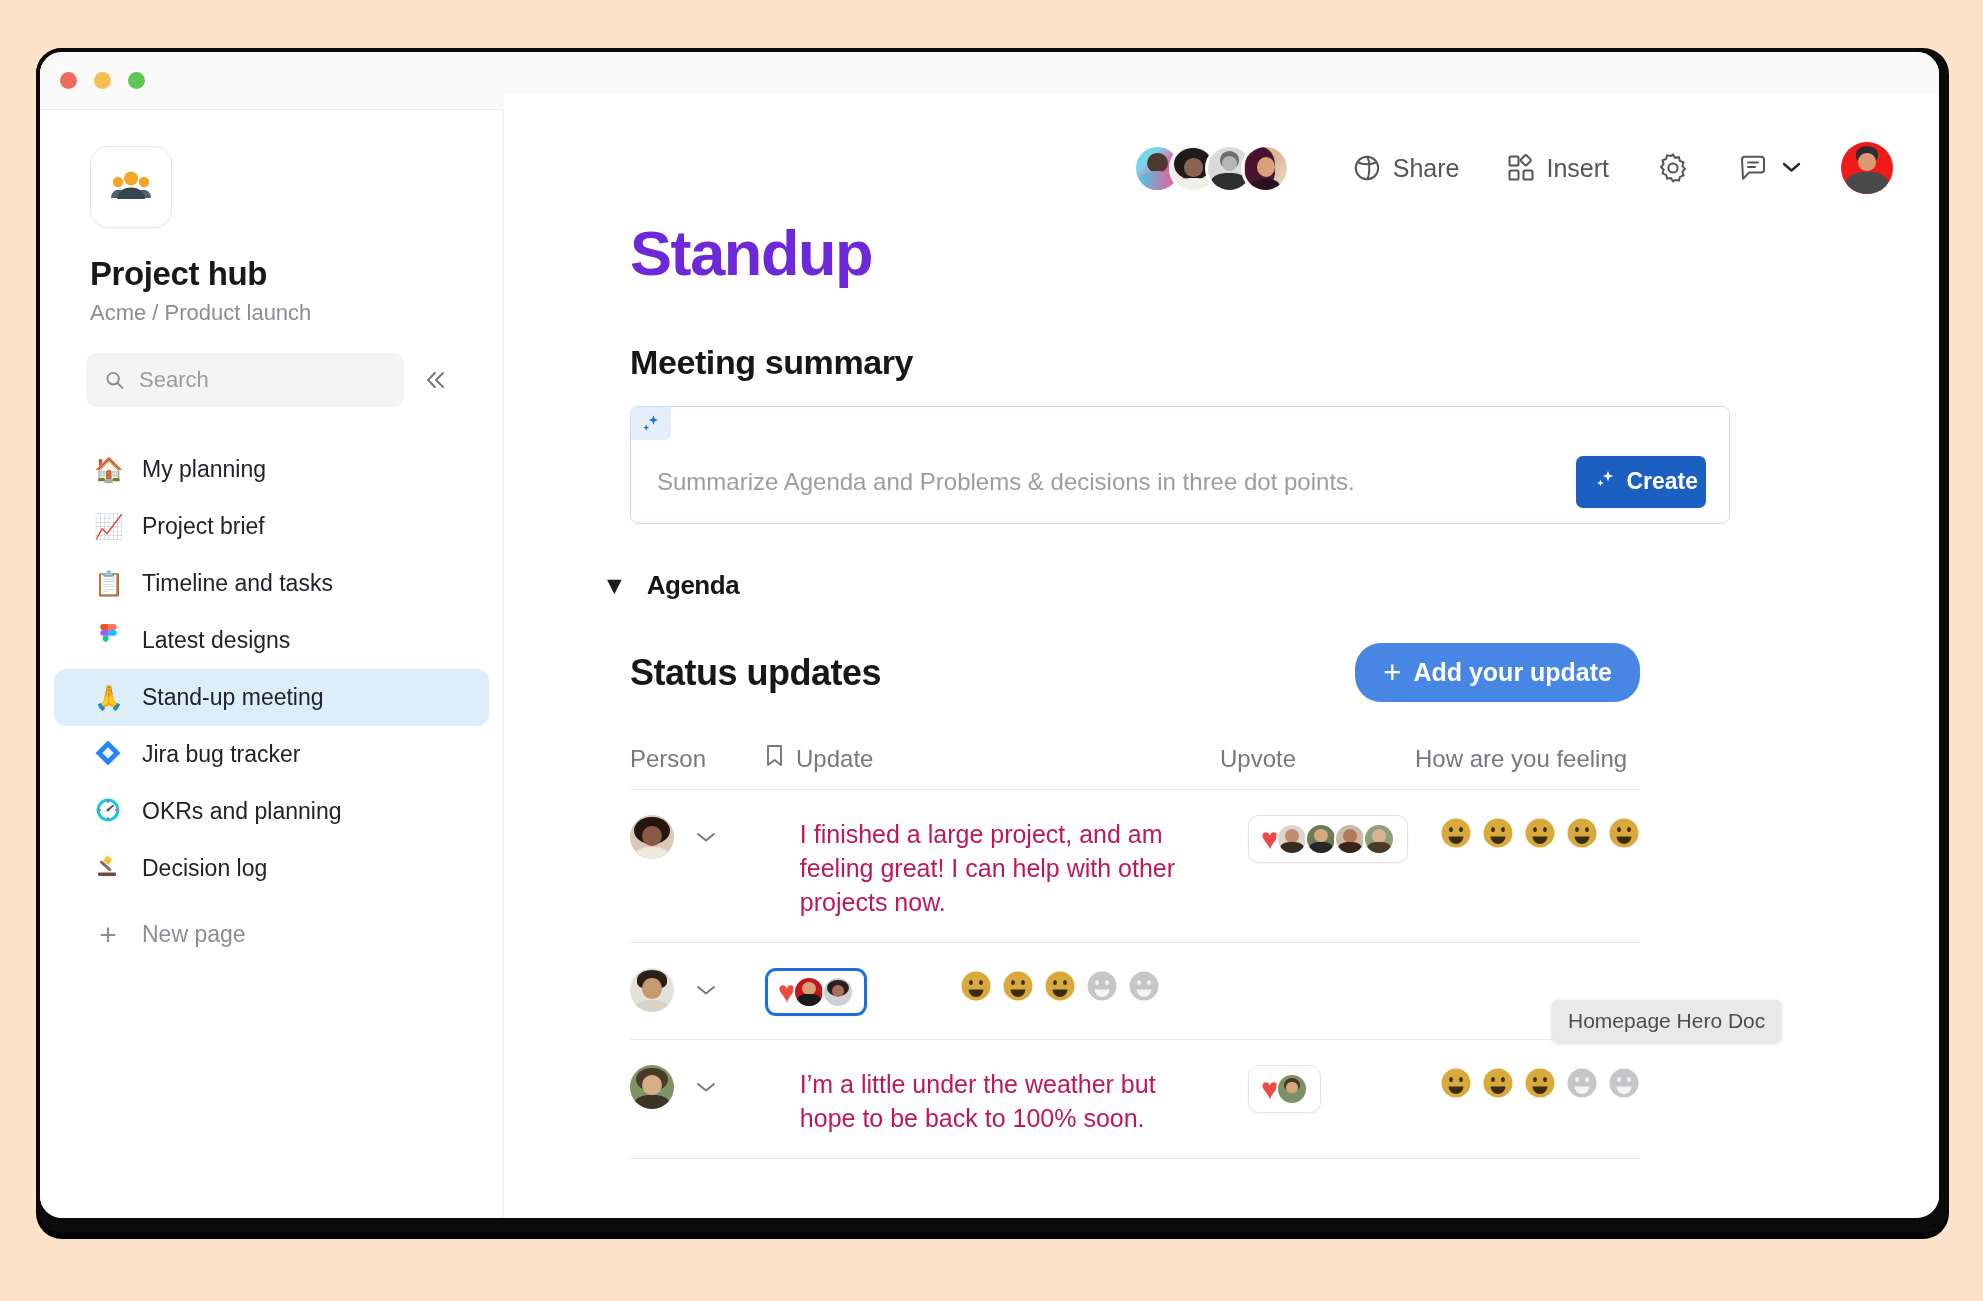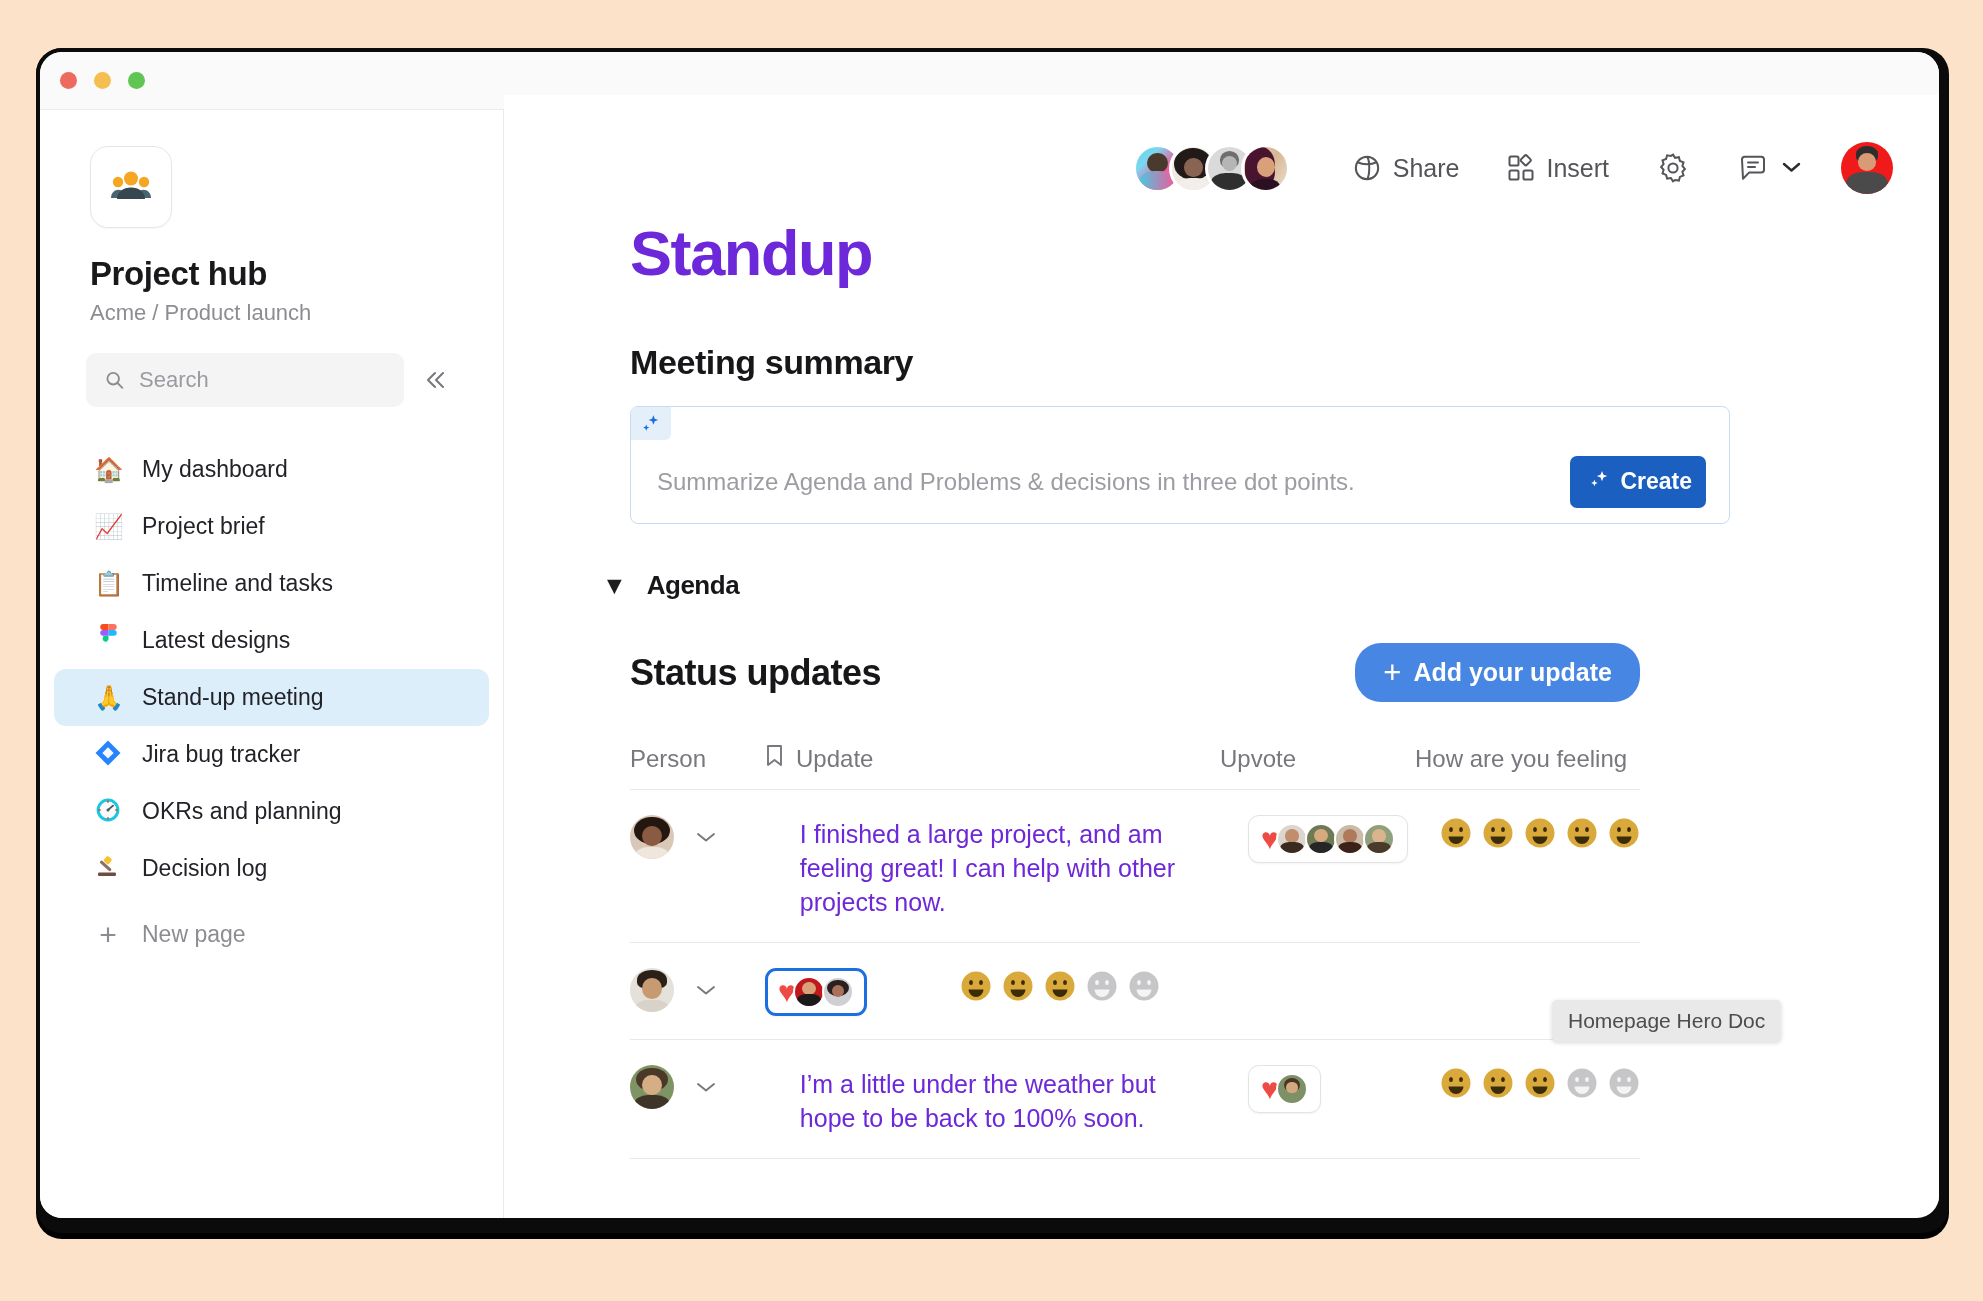--- a/index.html
+++ b/index.html
@@ -174,21 +174,21 @@
     position: absolute; left: 0; right: 0; top: 33px; bottom: 0;
     display: flex; align-items: center; justify-content: space-between;
     padding: 0 23px 0 26px;
   }
   .ai-placeholder { font-size: 24px; color: #9C9CA2; }
   .btn-create {
     display: flex; align-items: center; gap: 10px;
     background: #1B5FC1; color: #fff;
     border: none; border-radius: 7px; cursor: pointer;
     font-family: inherit; font-size: 23px; font-weight: 600;
-    padding: 12px 14px 12px 18px;
+    padding: 12px 8px 12px 18px;
   }
 
   .section-head {
     display: flex; align-items: center; gap: 20px;
     margin-top: 46px; margin-left: -28px;
   }
   .caret { color: #1D1D20; font-size: 25px; line-height: 1; }
   .section-title {
     font-size: 26px; font-weight: 700; color: #17171A; letter-spacing: -0.5px;
   }
@@ -221,21 +221,21 @@
   .c-feel { flex: 1; }
   .tbl-row {
     display: flex; align-items: flex-start;
     padding: 23px 0 23px 0;
     border-bottom: 1px solid #E8E8EA;
   }
   .cell-person { width: 135px; display: flex; align-items: center; gap: 22px; padding-top: 2px; }
   .row-av { width: 44px; height: 44px; border-radius: 50%; overflow: hidden; flex: 0 0 auto; }
   .row-chev { color: #77777E; font-size: 19px; }
   .cell-update {
-    width: 455px; font-size: 25px; color: #6d28d9; line-height: 1.36;
+    width: 455px; font-size: 25px; color: #be185d; line-height: 1.36;
     padding-right: 34px; padding-top: 4px; margin-left: 37px;
   }
   .cell-upvote { width: 195px; padding-top: 2px; }
   .pill {
     display: inline-flex; align-items: center; gap: 8px;
     background: #fff; border: 1px solid #E3E3E6;
     border-radius: 11px; padding: 7px 12px;
     box-shadow: 0 1px 2px rgba(0,0,0,.05);
   }
   .pill.selected { border: 3px solid #1B6FE0; padding: 5px 10px; }
@@ -300,21 +300,21 @@
           <svg width="26" height="26" viewBox="0 0 26 26" fill="none" stroke="#76767C" stroke-width="2" stroke-linecap="round" stroke-linejoin="round">
             <polyline points="13,6 6,13 13,20"></polyline>
               <polyline points="21,6 14,13 21,20"></polyline>
           </svg>
         </button>
       </div>
 
       <nav class="nav">
         <div class="nav-item">
           <span class="nav-emoji">🏠</span>
-          <span>My dashboard</span>
+          <span>My planning</span>
         </div>
         <div class="nav-item">
           <span class="nav-emoji">📈</span>
           <span>Project brief</span>
         </div>
         <div class="nav-item">
           <span class="nav-emoji">📋</span>
           <span>Timeline and tasks</span>
         </div>
         <div class="nav-item">

